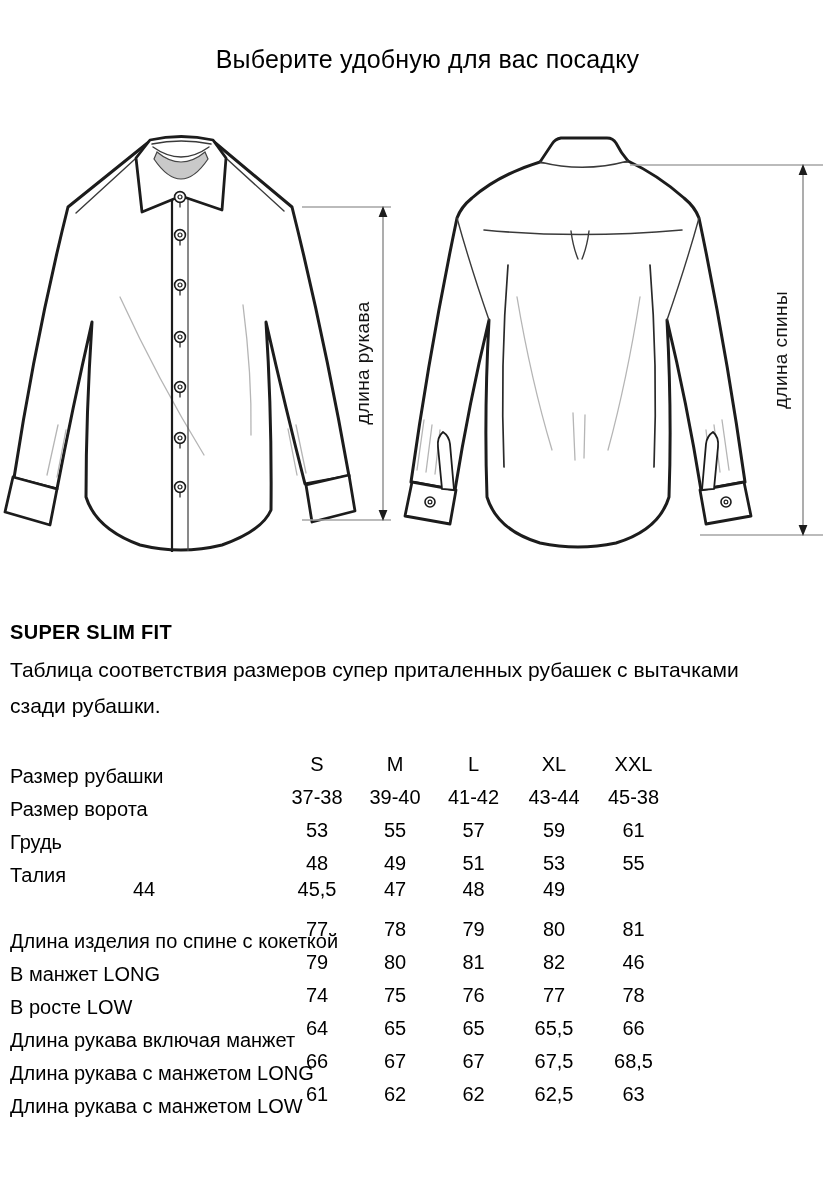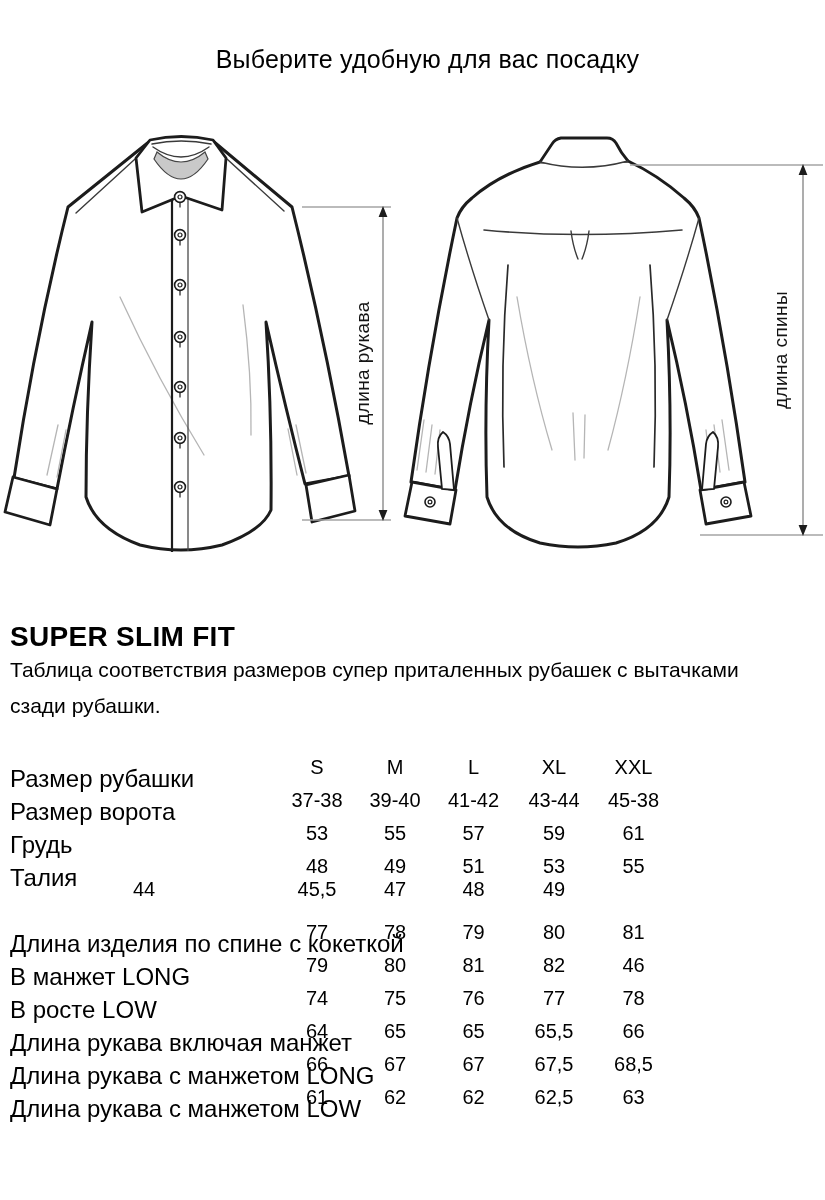--- a/index.html
+++ b/index.html
@@ -7,29 +7,29 @@
     position:relative;width:825px;height:1200px;background:#ffffff;
     font-family:"Liberation Sans",sans-serif;color:#000;overflow:hidden;
   }
   .title{
     position:absolute;top:44px;left:0;width:825px;text-align:center;
     font-size:25px;line-height:30px;font-weight:400;letter-spacing:.2px;padding-left:15px;
   }
   .figure{position:absolute;top:125px;left:0;width:825px;height:450px;}
   .fit-heading{
     position:absolute;top:621px;left:10px;width:800px;
-    font-size:28px;font-weight:700;letter-spacing:.3px;
+    font-size:20px;font-weight:700;letter-spacing:.3px;
   }
   .fit-desc{
     position:absolute;top:652px;left:10px;width:805px;
     font-size:21px;line-height:36px;font-weight:400;
   }
   .size-table{position:absolute;top:741px;left:10px;width:662px;}
   .trow{display:grid;grid-template-columns:268px 78px 78px 79px 82px 77px;height:33px;align-items:center;}
-  .trow .lbl{font-size:24px;text-align:left;white-space:nowrap;margin-top:24px;}
+  .trow .lbl{font-size:20px;text-align:left;white-space:nowrap;margin-top:24px;}
   .trow .val{font-size:20px;text-align:center;white-space:nowrap;}
   svg text.dim{font-family:"Liberation Sans",sans-serif;font-size:19px;fill:#141414;letter-spacing:.4px;}
   .outline{fill:#ffffff;stroke:#1c1c1c;stroke-width:3;stroke-linejoin:round;stroke-linecap:round;}
   .thin{fill:none;stroke:#3a3a3a;stroke-width:1.4;stroke-linecap:round;}
   .dart{fill:none;stroke:#2a2a2a;stroke-width:1.7;stroke-linecap:round;}
   .fold{fill:none;stroke:#b5b5b5;stroke-width:1.3;stroke-linecap:round;}
   .extline{stroke:#a5a5a5;stroke-width:1.4;}
   .dimline{stroke:#8a8a8a;stroke-width:1.4;}
   .arrow{fill:#1c1c1c;stroke:none;}
 </style>

